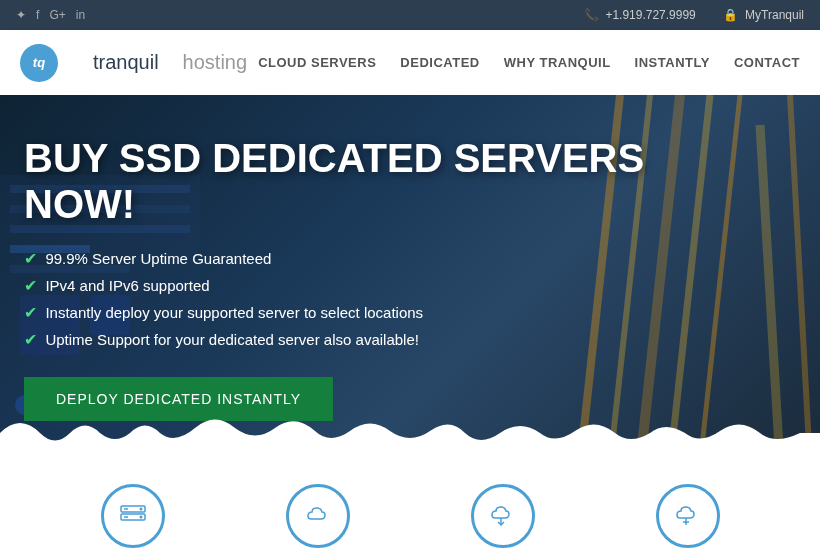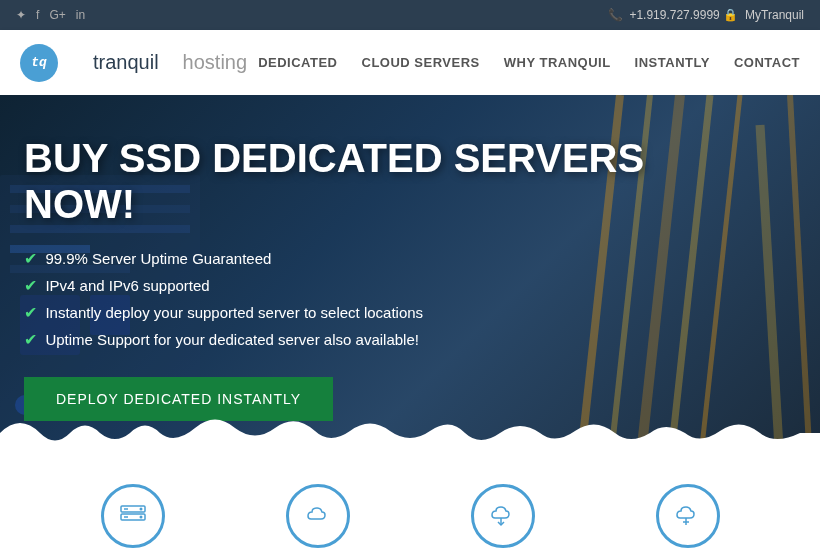--- a/index.html
+++ b/index.html
@@ -14,41 +14,41 @@
       justify-content: space-between;
       padding: 0 16px;
     }
     .top-bar-left { display: flex; gap: 10px; }
     .social-icon {
       color: #aaa;
       font-size: 12px;
       text-decoration: none;
       cursor: pointer;
     }
-    .top-bar-right { display: flex; gap: 4px; align-items: center; }
+    .top-bar-right { display: flex; gap: 28px; align-items: center; }
     .top-bar-right span { color: #ccc; font-size: 12px; }
     .phone-icon { color: #4a9fd4; margin-right: 3px; }
 
     
     .navbar {
       background: #fff;
       height: 65px;
       display: flex;
       align-items: center;
       justify-content: space-between;
       padding: 0 20px;
       box-shadow: 0 1px 4px rgba(0,0,0,0.1);
     }
     .logo { display: flex; align-items: center; gap: 8px; }
     .logo-icon {
       width: 38px; height: 38px;
       background: #4a9fd4;
       border-radius: 50%;
       display: flex; align-items: center; justify-content: center;
-      color: white; font-weight: bold; font-size: 14px; font-family: Liberation Mono, monospace;
+      color: white; font-weight: bold; font-size: 14px;
     }
     .logo-text { font-size: 20px; color: #333; }
     .logo-text span { font-weight: bold; color: #2c3e50; }
     .nav-links { display: flex; gap: 24px; }
     .nav-link {
       color: #555;
       text-decoration: none;
       font-size: 13px;
       font-weight: 600;
       letter-spacing: 0.5px;
@@ -170,22 +170,22 @@
 <nav class="navbar">
   <div class="logo">
     <div class="logo-icon">
       <span style="font-style:italic;font-size:13px;">tq</span>
     </div>
     <div class="logo-text">
       <span style="font-weight:400;color:#2c3e50;margin-left:27px;">tranquil</span><span style="color:#999;font-weight:300;margin-left:24px;">hosting</span>
     </div>
   </div>
   <div class="nav-links">
+    <a class="nav-link">CLOUD SERVERS</a>
     <a class="nav-link">DEDICATED</a>
-    <a class="nav-link">CLOUD SERVERS</a>
     <a class="nav-link">WHY TRANQUIL</a>
     <a class="nav-link">INSTANTLY</a>
     <a class="nav-link">CONTACT</a>
   </div>
 </nav>
 
 <section class="hero">
   <div class="hero-bg"></div>
 
   <svg style="position:absolute;top:0;left:0;width:100%;height:100%;opacity:0.5;">

